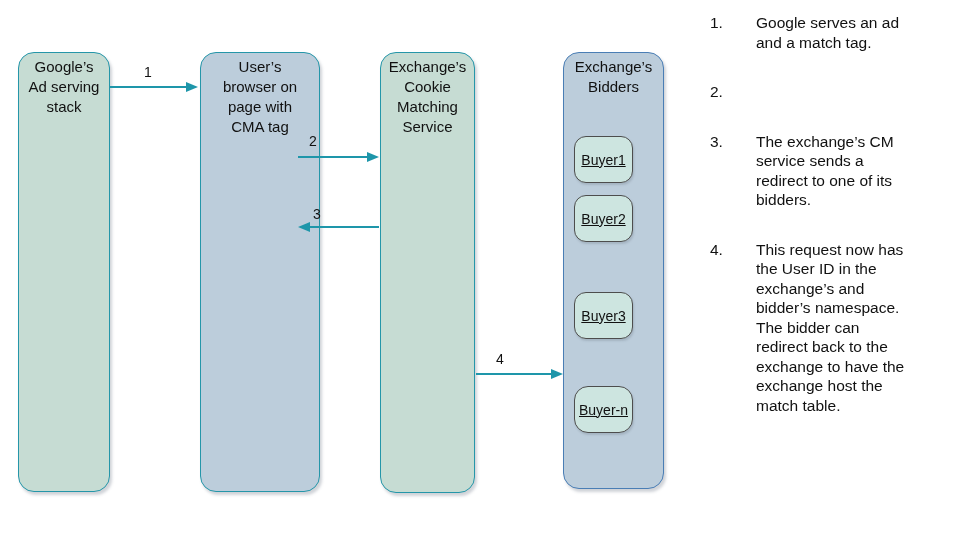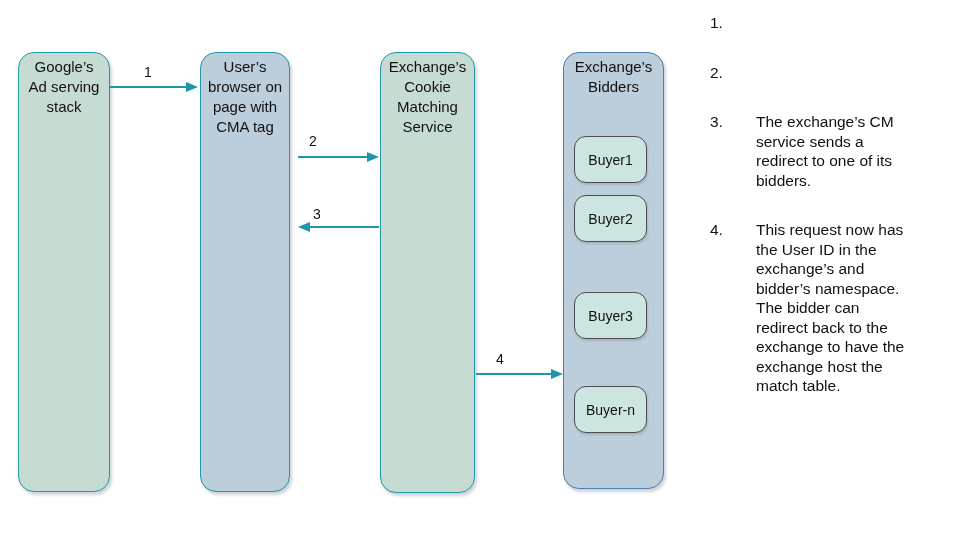--- a/index.html
+++ b/index.html
@@ -14,24 +14,24 @@
     box-shadow:2px 3px 3px rgba(100,110,125,0.30);
   }
   .node.green { background:var(--green-fill,#c6dcd3); }
   .node.blue  { background:var(--blue-fill,#bccddb); }
   .node.blue-border { border-color:var(--blue-border,#4a7eb5); }
   .node-title {
     padding-top:4px; text-align:center; font-size:15px; line-height:20px;
     white-space:pre-line; color:#111;
   }
   .buyer {
-    position:absolute; left:10px; width:73px; height:47px; border-radius:12px;
+    position:absolute; left:10px; width:59px; height:47px; border-radius:12px;
     background:var(--buyer-fill,#cde5e0); border:1.3px solid var(--buyer-border,#4d4d4d);
     display:flex; align-items:center; justify-content:center;
-    font-size:14px; color:#111; box-shadow:1px 2px 2px rgba(100,110,125,0.25);
+    font-size:14px; color:#111; box-shadow:1px 2px 2px rgba(100,110,125,0.25);text-decoration:underline;
   }
   .arrow { position:absolute; height:12px; }
   .arrow .shaft {
     position:absolute; top:4.6px; height:2.6px; left:0; right:11px;
     background:var(--arrow,#1e96aa);
   }
   .arrow .head {
     position:absolute; right:0; top:0.5px; width:0; height:0;
     border-top:5.5px solid transparent; border-bottom:5.5px solid transparent;
     border-left:12px solid var(--arrow,#1e96aa);
@@ -51,41 +51,41 @@
 <body>
 
 <div id="canvas">
 
   <div class="node green" style="left:18px; top:52px; width:92px; height:440px;">
     <div class="node-title">Google’s
 Ad serving
 stack</div>
   </div>
 
-  <div class="node blue" style="left:200px; top:52px; width:90px; height:440px;">
+  <div class="node blue" style="left:200px; top:52px; width:120px; height:440px;">
     <div class="node-title">User’s
 browser on
 page with
 CMA tag</div>
   </div>
 
   <div class="node green" style="left:380px; top:52px; width:95px; height:441px;">
     <div class="node-title">Exchange’s
 Cookie
 Matching
 Service</div>
   </div>
 
   <div class="node blue blue-border" style="left:563px; top:52px; width:101px; height:437px;">
     <div class="node-title">Exchange’s
 Bidders</div>
     <div class="buyer" style="top:83px;">Buyer1</div>
     <div class="buyer" style="top:142px;">Buyer2</div>
     <div class="buyer" style="top:200px;margin-top:39px;">Buyer3</div>
-    <div class="buyer" style="top:333px;">Buyer-n</div>
+    <div class="buyer" style="top:333px;border-radius:14px;">Buyer-n</div>
   </div>
 
   <div class="arrow" style="left:110px; top:81px; width:88px;">
     <div class="shaft"></div>
     <div class="head"></div>
   </div>
   <div class="arrow-label" style="left:144px; top:64px;">1</div>
 
   <div class="arrow" style="left:298px; top:151px; width:81px;">
     <div class="shaft"></div>
@@ -101,20 +101,22 @@
 
   <div class="arrow" style="left:476px; top:368px; width:87px;">
     <div class="shaft"></div>
     <div class="head"></div>
   </div>
   <div class="arrow-label" style="left:496px; top:351px;">4</div>
 
   <div id="steps">
     <div class="step">
       <div class="num">1.</div>
+      <div class="txt">Google serves an ad
+and a match tag.</div>
     </div>
     <div class="step">
       <div class="num">2.</div>
     </div>
     <div class="step">
       <div class="num">3.</div>
       <div class="txt">The exchange’s CM
 service sends a
 redirect to one of its
 bidders.</div>

